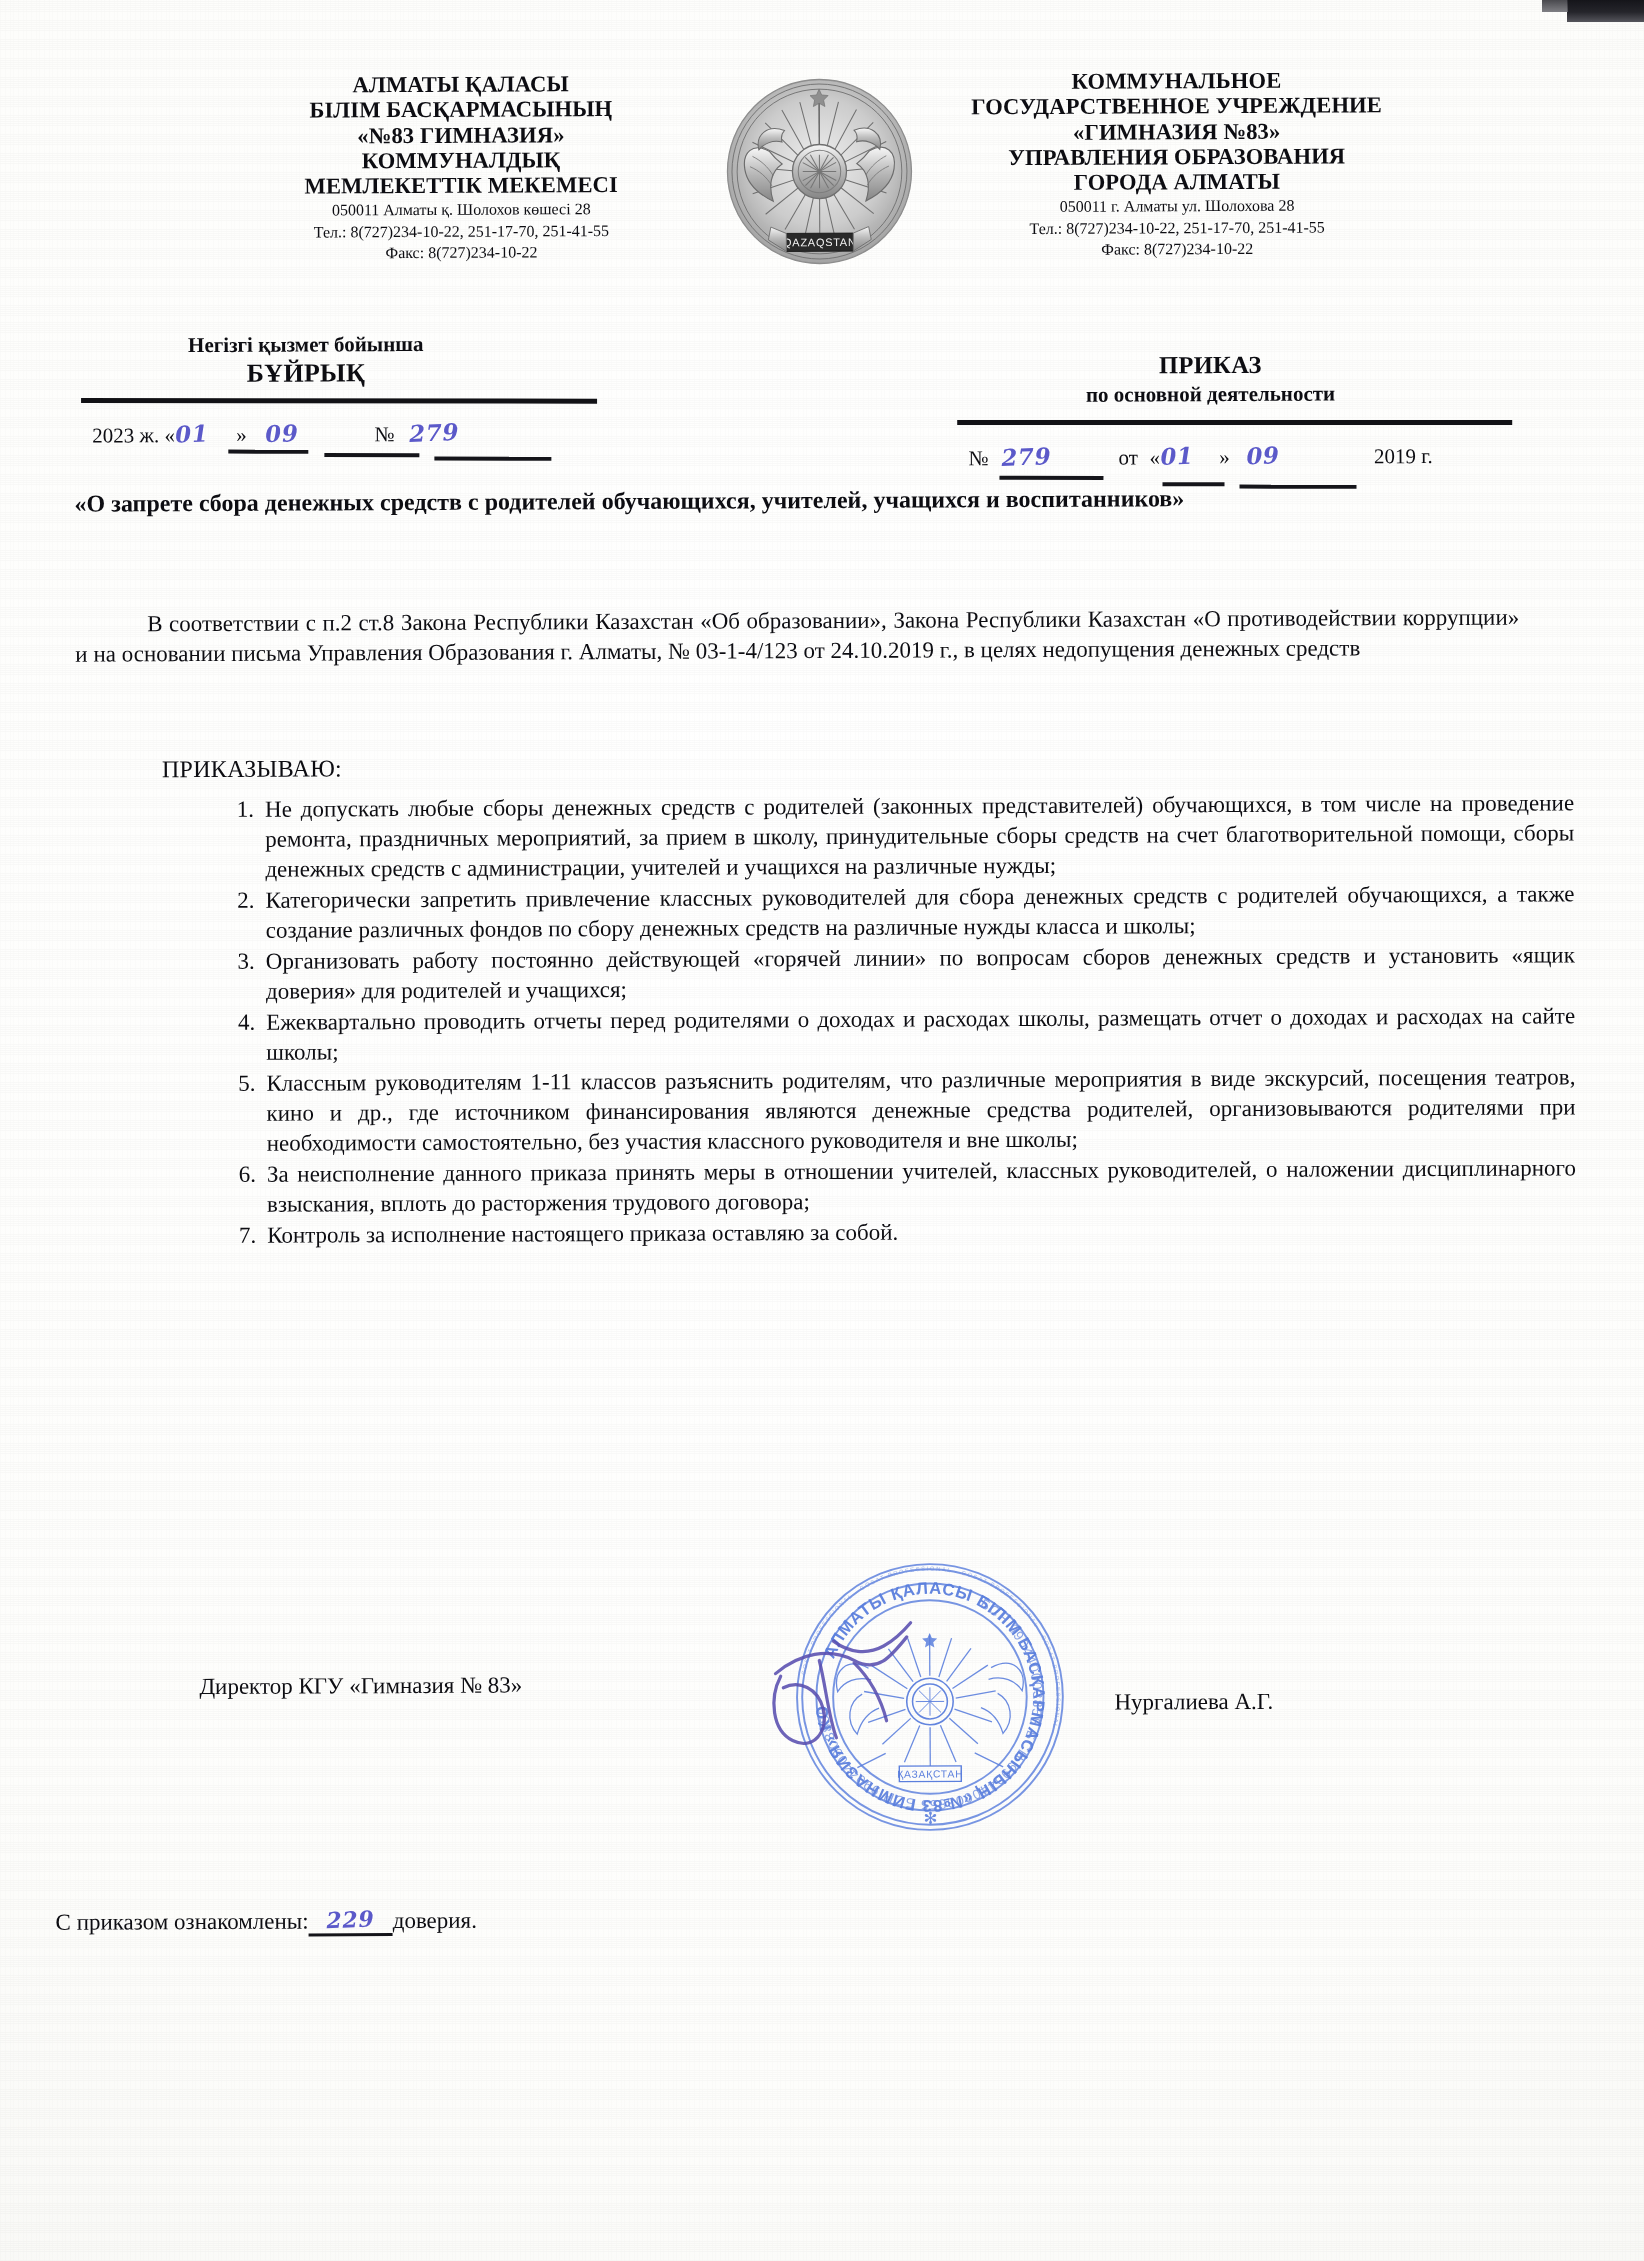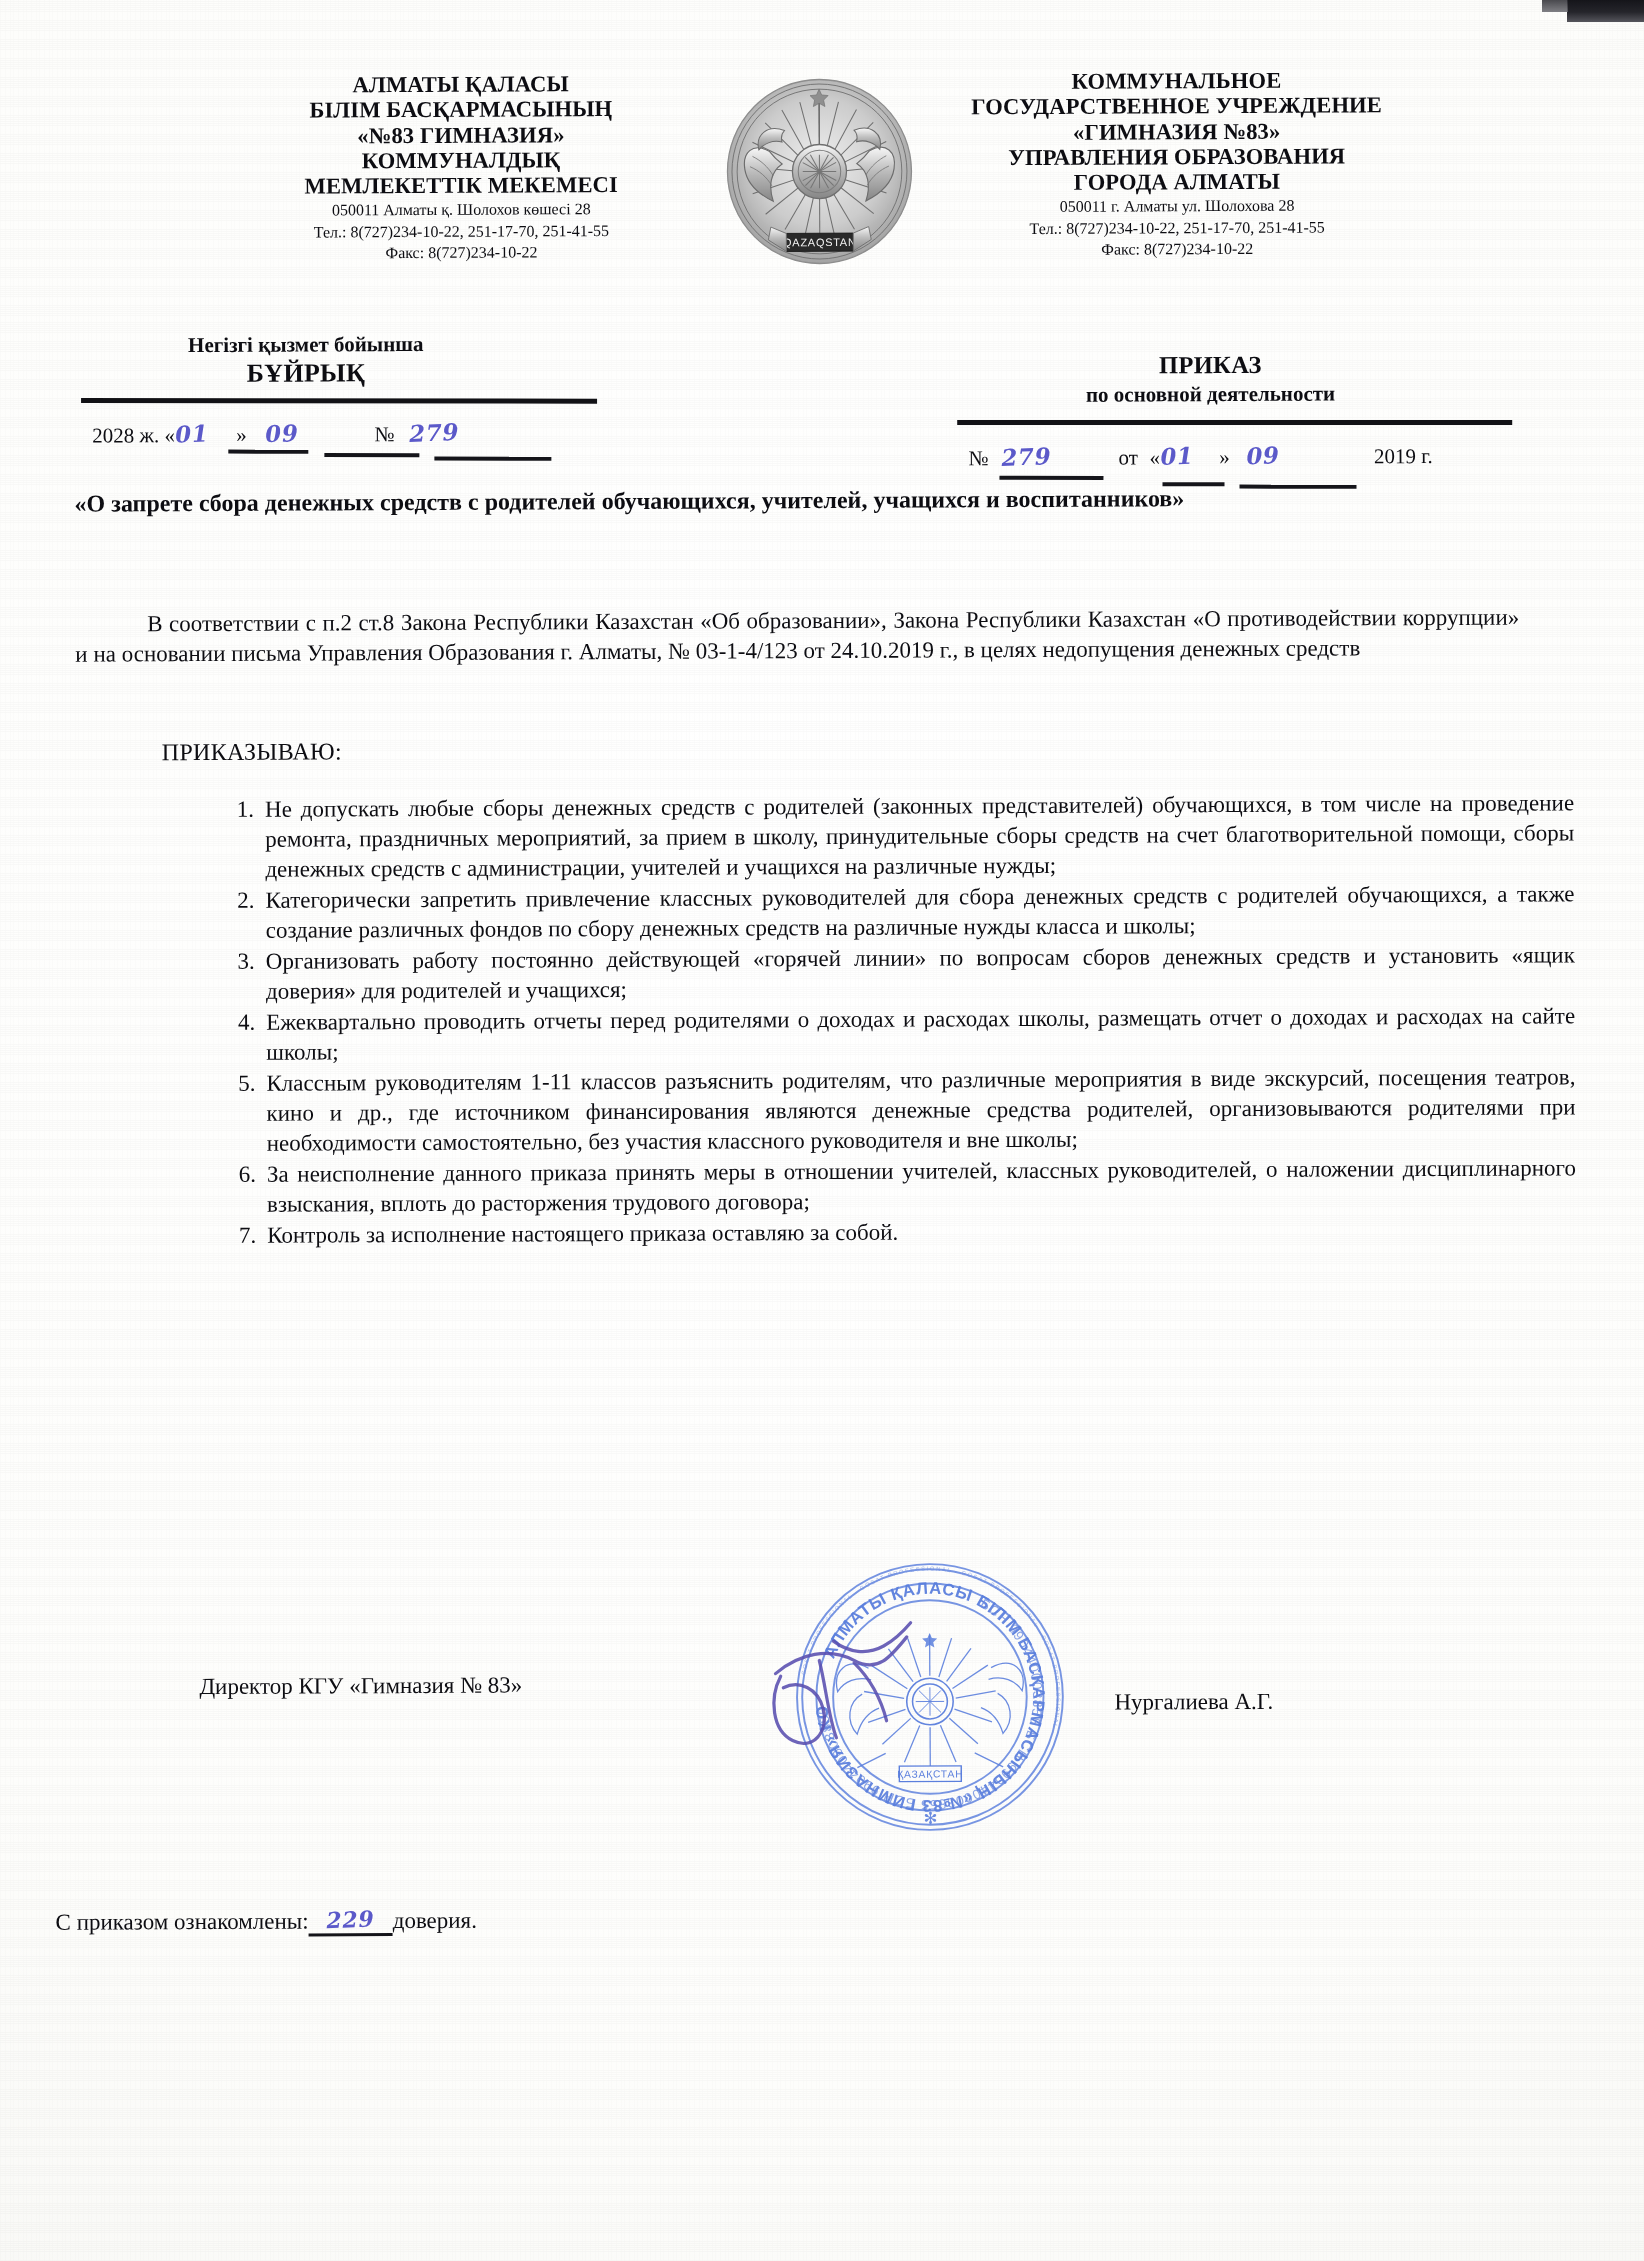--- a/index.html
+++ b/index.html
@@ -163,21 +163,21 @@
     top: 606px;
     left: 76px;
     width: 1444px;
     font-size: 23px;
     line-height: 1.30;
     text-align: justify;
     text-indent: 72px;
   }
   .prikaz {
     position: absolute;
-    top: 736px;
+    top: 753px;
     left: 162px;
     font-size: 24px;
     letter-spacing: 0.3px;
   }
 
   ol.items {
     position: absolute;
     top: 792px;
     left: 213px;
     width: 1309px;
@@ -390,21 +390,21 @@
 
   <div class="order-right">
     <div class="order-r1">ПРИКАЗ</div>
     <div class="order-r2">по основной деятельности</div>
   </div>
 
   <div class="rule left-rule"></div>
   <div class="rule right-rule"></div>
 
   <div class="fieldrow" style="top:417px; left:94px;">
-    <span>2028 ж.</span>
+    <span>2023 ж.</span>
     <span>«</span><span class="hand">01</span><span style="display:inline-block;width:28px;"></span><span>»</span>
     <span style="display:inline-block;width:13px;"></span><span class="hand">09</span>
     <span style="display:inline-block;width:71px;"></span><span>№</span>
     <span style="display:inline-block;width:9px;"></span><span class="hand">279</span>
   </div>
   <div class="line-field" style="top:447px; left:230px; width:80px; transform:rotate(.4deg);"></div>
   <div class="line-field" style="top:451px; left:326px; width:95px; transform:rotate(.4deg);"></div>
   <div class="line-field" style="top:455px; left:436px; width:117px; transform:rotate(.4deg);"></div>
 
   <div class="fieldrow" style="top:444px; left:970px;">

